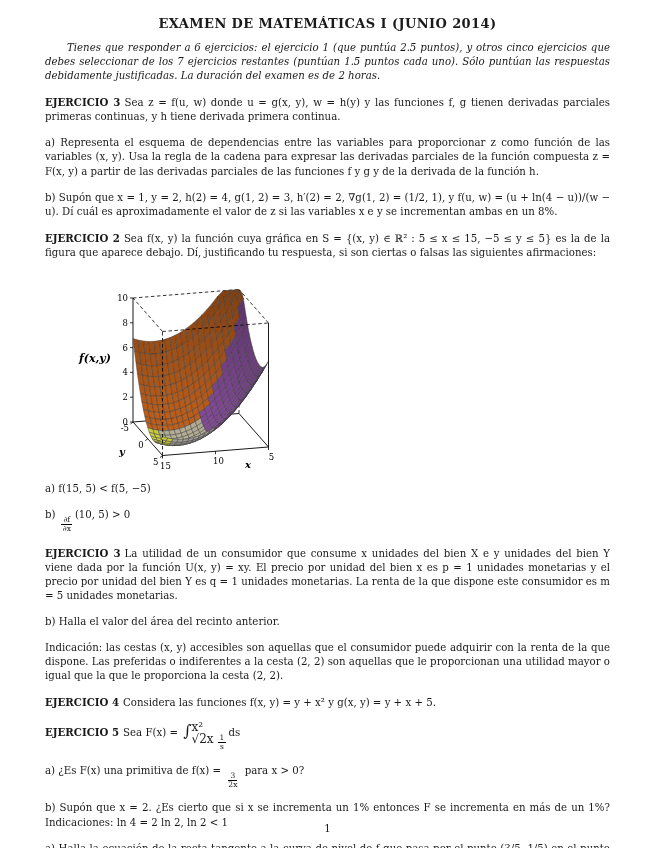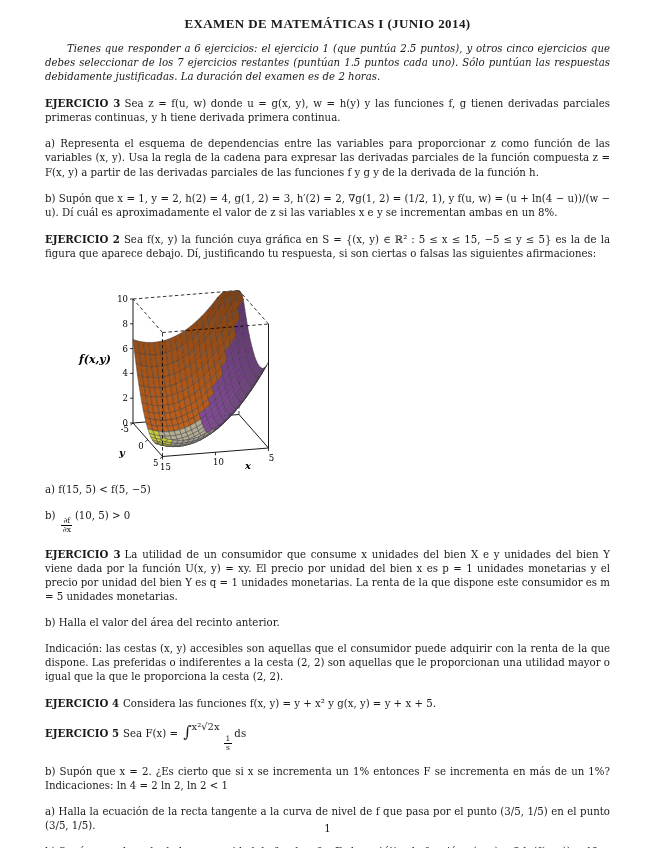--- a/index.html
+++ b/index.html
@@ -13,37 +13,36 @@
     box-sizing:border-box;
     padding:12px 33px 0 33px;
     overflow:hidden;
   }
   .title{
     text-align:center;
     font-size:13px;
     font-weight:bold;
     letter-spacing:0.4px;
     margin:4px 0 10px 0;
-    font-family:Liberation Serif, serif;
   }
   p{margin:12px;font-size:10.2px;line-height:1.38;text-align:justify;}
   .intro{font-style:italic;text-indent:22px;margin-top:8px;}
   .ex-start{margin-top:7px;}
   .exlab{font-weight:bold;margin-right:4px;}
   .item{margin-top:1px;}
   .frac{
     display:inline-flex;flex-direction:column;align-items:center;
     vertical-align:-0.55em;line-height:1.1;font-size:0.74em;margin:0 2px;
   }
   .frac .num{border-bottom:0.8px solid #000;padding:0 2px;}
   .frac .den{padding:0 2px;}
   .intwrap{display:inline-flex;align-items:center;margin:0 2px;}
   .intsym{font-size:16px;line-height:1;}
-  .ilims{display:inline-flex;flex-direction:row;justify-content:space-between;
-         height:17px;font-size:10px;line-height:1;transform:translateY(-1px);}
+  .ilims{display:inline-flex;flex-direction:column;justify-content:space-between;
+         height:17px;font-size:12px;line-height:1;transform:translateY(-1px);}
   .figure{margin:5px 0 2px 16px;}
   .pagenum{position:absolute;left:0;right:0;bottom:14px;text-align:center;font-size:10.2px;}
   svg text{font-family:"DejaVu Serif","Liberation Serif",serif;}
 </style>
 </head>
 <body>
 
 <div class="page">
 
   <div class="title">EXAMEN DE MATEMÁTICAS I (JUNIO 2014)</div>
@@ -528,20 +527,26 @@
         <span class="intsym">∫</span>
         <span class="ilims">
           <span>x²</span>
           <span>√2x</span>
         </span>
       </span><span class="frac">
         <span class="num">1</span>
         <span class="den">s</span>
       </span><span>ds</span>
   </p>
+  <p class="item">
+    <span>a) ¿Es F(x) una primitiva de f(x) =</span> <span class="frac">
+        <span class="num">3</span>
+        <span class="den">2x</span>
+      </span> <span>para x &gt; 0?</span>
+  </p>
   <p class="item">b) Supón que x = 2. ¿Es cierto que si x se incrementa un 1% entonces F se incrementa en más de un 1%? Indicaciones: ln 4 = 2 ln 2, ln 2 &lt; 1</p>
 
   <p class="item">a) Halla la ecuación de la recta tangente a la curva de nivel de f que pasa por el punto (3/5, 1/5) en el punto (3/5, 1/5).</p>
   <p class="item">b) Supón que el grado de homogeneidad de f es k ≠ 0. ¿Es homotética la función g(x, y) = 2 ln(f(x, y)) + 1?</p>
 
   <div class="pagenum">1</div>
 
 </div>
 
 </body></html>

